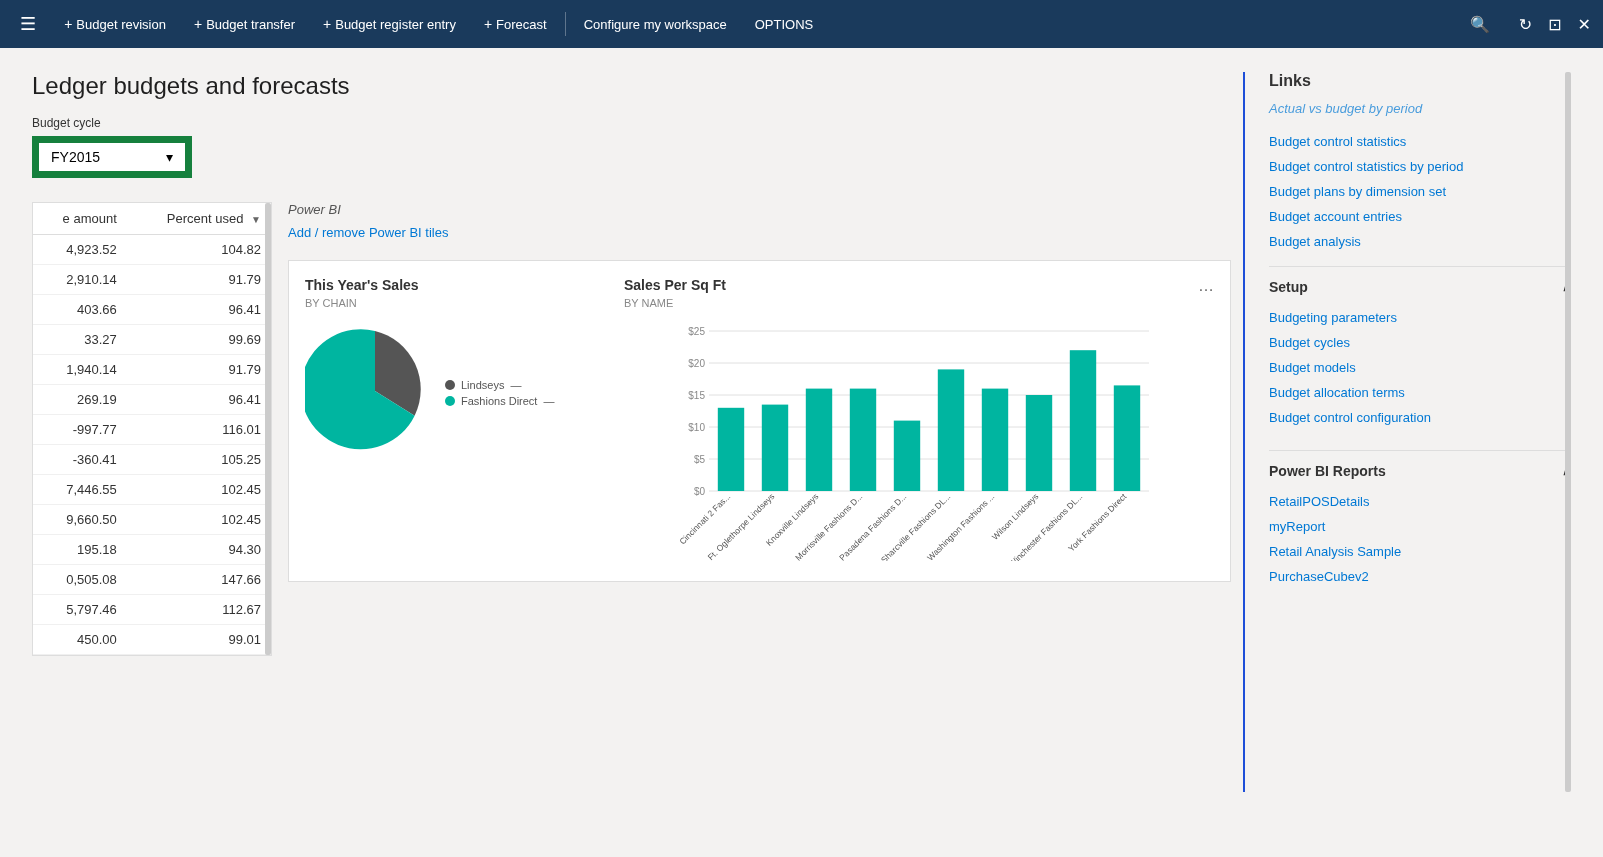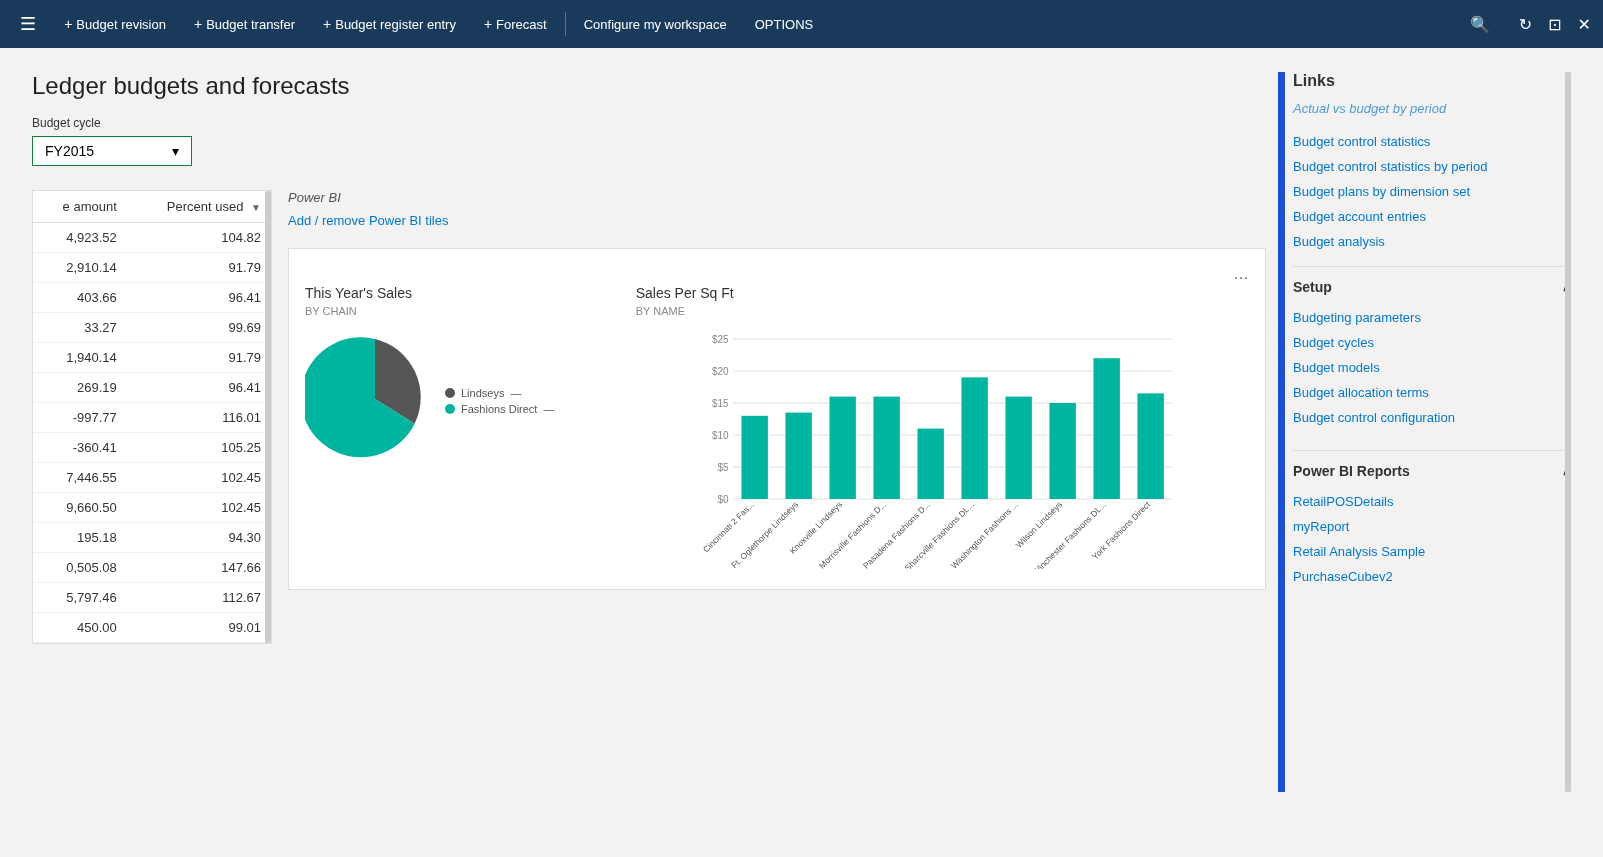--- a/index.html
+++ b/index.html
@@ -96,21 +96,21 @@
     .budget-cycle-label {
       font-size: 12px;
       color: #333;
       margin-bottom: 6px;
     }
 
     .budget-cycle-select {
       display: flex;
       align-items: center;
       background: white;
-      border: 1px solid #15803d;
+      border: 7px solid #15803d;
       padding: 6px 12px;
       width: 160px;
       font-size: 14px;
       cursor: pointer;
       margin-bottom: 24px;
       justify-content: space-between;
     }
 
     
     .data-table-container {
@@ -164,24 +164,23 @@
       border: 1px solid #ddd;
       padding: 16px;
     }
 
     
     .chart-box {
       flex: 1;
     }
     .chart-title {
       font-size: 14px;
-      font-weight: 400;
+      font-weight: 700;
       color: #333;
       margin-bottom: 4px;
-      margin-top: 20px;
     }
     .chart-subtitle {
       font-size: 11px;
       color: #888;
       text-transform: uppercase;
       margin-bottom: 12px;
     }
 
     
     .pie-container {
@@ -505,21 +504,21 @@
                 <text x="458" y="176" font-size="8.5" fill="#555" text-anchor="end" transform="rotate(-45, 458, 176)">York Fashions Direct</text>
               </svg>
           </div>
 
         </div>
       </div>
 
     </div>
   </div>
 
-  <div class="right-panel" style="width:293px;flex-shrink:0;padding-left:8px;border-left:7px solid #1d4ed8;margin-left:12px;position:relative;overflow-y:auto;max-height:720px;">
+  <div class="right-panel" style="width:328px;flex-shrink:0;padding-left:24px;border-left:2px solid #1d4ed8;margin-left:12px;position:relative;overflow-y:auto;max-height:720px;">
 
     <div class="links-header">
       <span>Links</span>
     </div>
 
     <a class="sidebar-link top-link-faded" style="opacity:0.7;margin-bottom:8px;display:block;">Actual vs budget by period</a>
 
     <div id="main-links">
         <a class="sidebar-link">Budget control statistics</a>
         <a class="sidebar-link">Budget control statistics by period</a>

